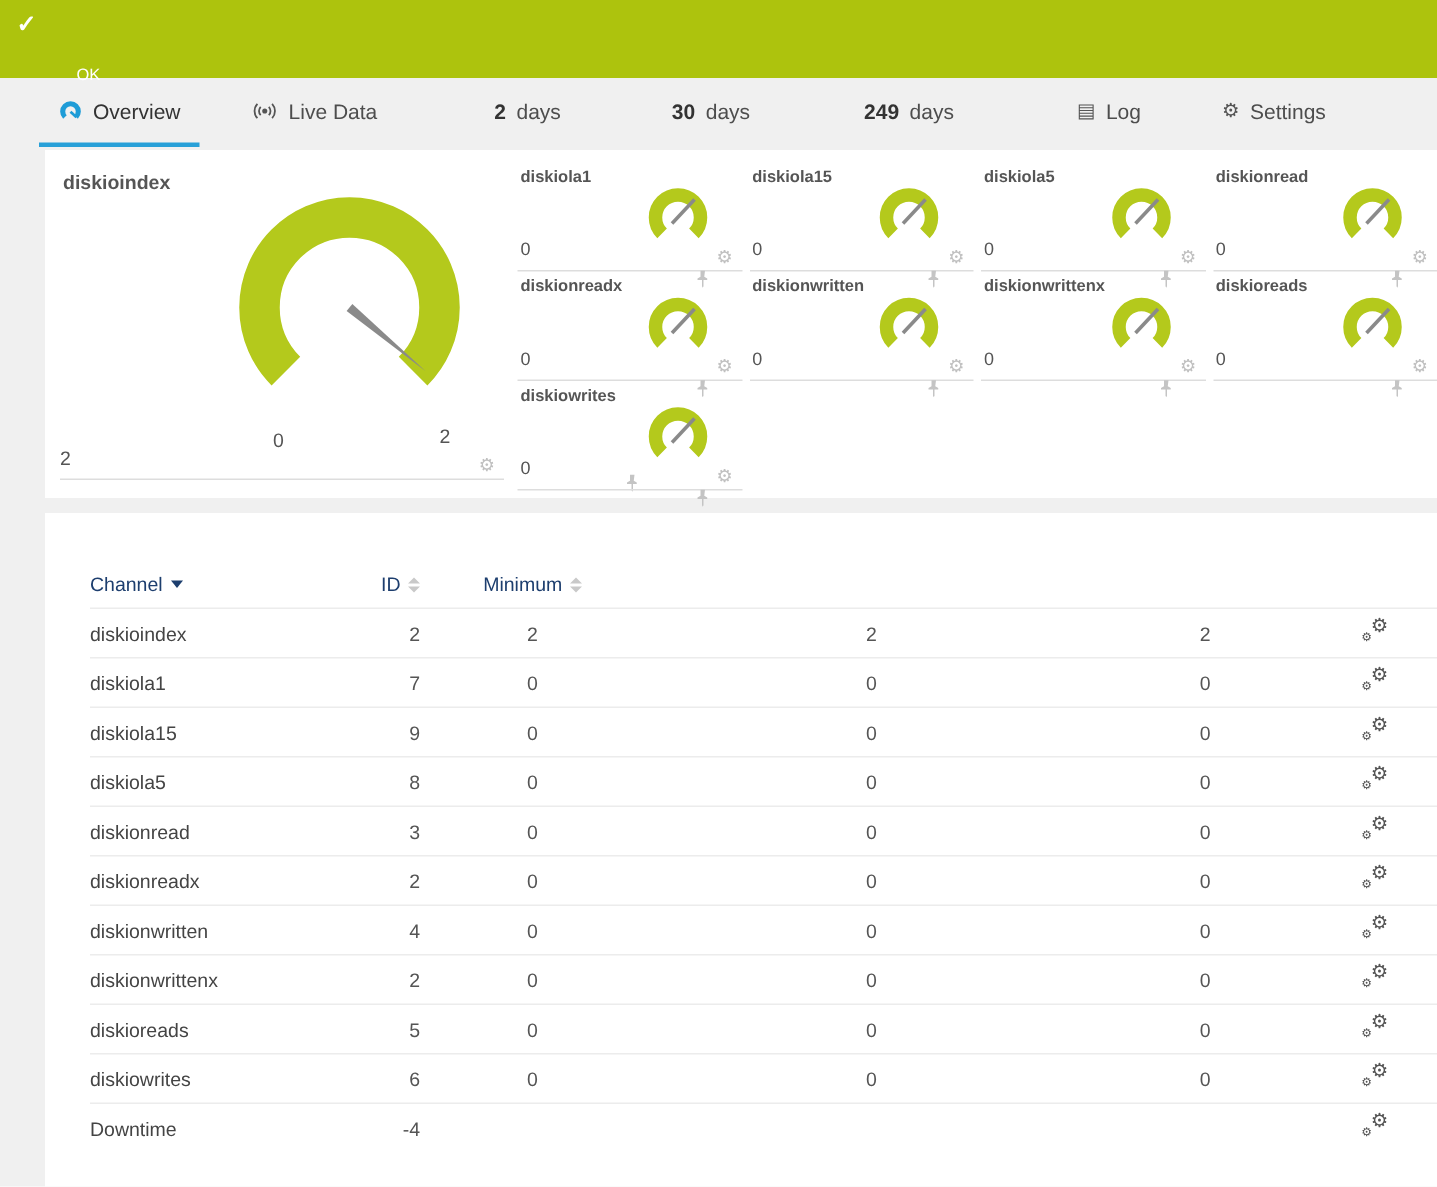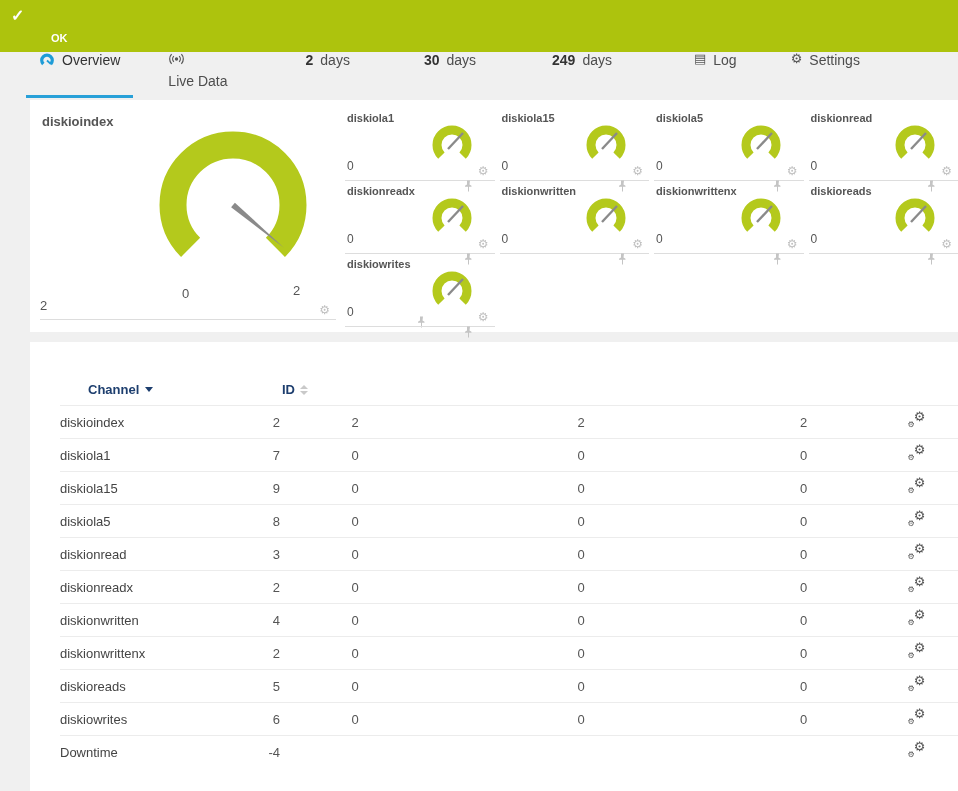--- a/index.html
+++ b/index.html
@@ -11,30 +11,30 @@
     color: #555;
   }
 
   
   .titlebar { position: absolute; top: 0; left: 0; right: 0; height: 52px; background: #adc30d; color: #fff; }
   .titlebar .check { position: absolute; left: 11px; top: 6px; font-size: 16px; font-weight: bold; }
   .titlebar .titleline { position: absolute; left: 32px; top: 4px; font-size: 18px; white-space: nowrap; }
   .titlebar .titleline em { font-style: italic; margin-right: 6px; font-weight: 500; }
   .titlebar .flag { font-size: 11px; vertical-align: super; margin-left: 4px; cursor: pointer; }
   .titlebar .stars { margin-left: 18px; font-size: 13px; letter-spacing: 1px; vertical-align: 5px; cursor: pointer; }
-  .titlebar .ok { position: absolute; left: 51px; top: 32px; font-size: 11px; font-weight: bold; }
+  .titlebar .ok { position: absolute; left: 51px; top: 44px; font-size: 11px; font-weight: normal; }
 
   
   .tabbar { position: absolute; top: 52px; left: 0; right: 0; height: 46px; display: flex; align-items: stretch; font-size: 14px; color: #4d4d4d; }
-  .tab { display: flex; align-items: flex-start; gap: 7px; padding: 0 13px; cursor: pointer; border-bottom: 3px solid transparent; }
+  .tab { display: flex; align-items: center; gap: 7px; padding: 0 13px; cursor: pointer; border-bottom: 3px solid transparent; }
   .tab .num { font-weight: bold; color: #333; }
   .tab.active { border-bottom-color: #28a0d8; color: #333; }
   .tab .glyph { font-size: 13px; color: #555; line-height: 1; }
   .t-overview { margin-left: 26px; }
-  .t-live     { margin-left: 22px; flex-direction: column; }
+  .t-live     { margin-left: 22px; }
   .t-2d       { margin-left: 52px; }
   .t-30d      { margin-left: 48px; }
   .t-365d     { margin-left: 50px; }
   .t-hist     { margin-left: 36px; }
   .t-log      { margin-left: 56px; }
   .t-set      { margin-left: 28px; }
 
   
   .panel-gauges { position: absolute; left: 30px; right: 0; top: 100px; height: 232px; background: #fff; }
   .panel-table  { position: absolute; left: 30px; right: 0; top: 342px; bottom: 0; background: #fff; }
@@ -52,21 +52,21 @@
   
   .small-grid { position: absolute; left: 315px; top: 8px; right: 0; display: grid; grid-template-columns: repeat(4, 1fr); column-gap: 5px; }
   .g-tile { position: relative; height: 73px; border-bottom: 1px solid #ddd; cursor: pointer; }
   .g-tile .g-title { position: absolute; left: 2px; top: 4px; font-size: 11px; font-weight: bold; color: #555; }
   .g-tile svg { position: absolute; right: 16px; top: 15px; }
   .g-tile .g-value { position: absolute; left: 2px; bottom: 7px; font-size: 12px; color: #555; }
 
   
   .table-wrap { padding: 40px 0 0 30px; }
   .trow { display: grid; grid-template-columns: 175px 45px 150px 230px 215px 1fr; align-items: center; }
-  .thead { color: #1d3e6e; font-weight: bold; font-size: 13px; padding-bottom: 8px; align-items: start; margin-left: 28px; }
+  .thead { color: #1d3e6e; font-weight: normal; font-size: 13px; padding-bottom: 8px; align-items: start; }
   .thead .hcell { display: flex; align-items: center; }
   .hc-id { justify-content: flex-end; }
   .hc-last { justify-content: center; }
   .hc-last .wrapbox { width: 56px; text-align: center; line-height: 17px; }
   .hc-min, .hc-max { justify-content: center; }
   .caret { display: inline-block; width: 0; height: 0; border-left: 4px solid transparent; border-right: 4px solid transparent; border-top: 5px solid #1d3e6e; margin-left: 6px; }
   .sort { display: inline-block; margin-left: 5px; vertical-align: middle; }
   .sort i { display: block; width: 0; height: 0; border-left: 4px solid transparent; border-right: 4px solid transparent; }
   .sort .up { border-bottom: 4px solid #c9c9c9; margin-bottom: 2px; }
   .sort .down { border-top: 4px solid #c9c9c9; }
@@ -292,20 +292,27 @@
         <span>Channel</span>
           <span class="caret"></span>
       </div>
       <div class="hcell hc-id">
         <span>ID</span>
           <span class="sort">
             <i class="up"></i>
             <i class="down"></i>
           </span>
       </div>
+      <div class="hcell hc-min">
+        <span>Minimum</span>
+          <span class="sort">
+            <i class="up"></i>
+            <i class="down"></i>
+          </span>
+      </div>
       <div class="hcell"></div>
     </div>
     <div class="tbody">
   <div class="trow">
     <div class="c-channel f-channel">diskioindex</div>
     <div class="c-id f-id">2</div>
     <div class="c-last f-last">2</div>
     <div class="c-min f-min">2</div>
     <div class="c-max f-max">2</div>
     <div class="c-gear">

